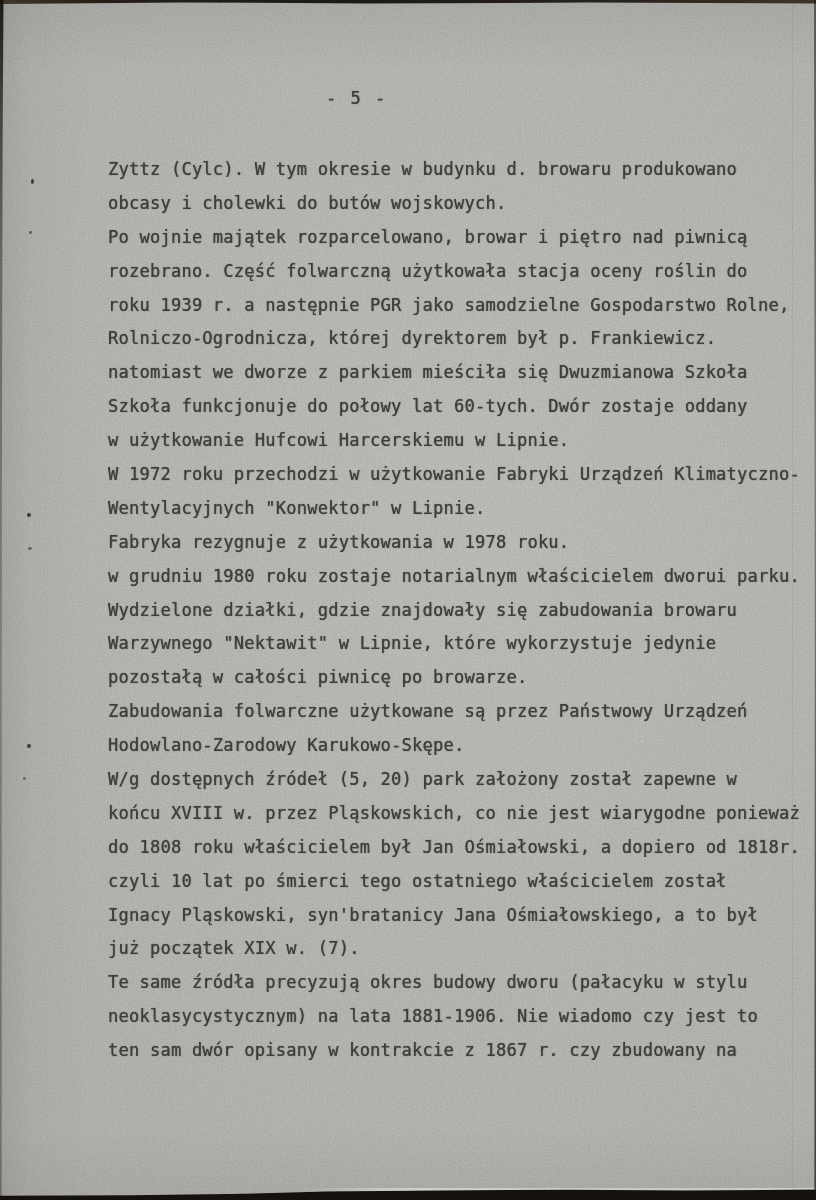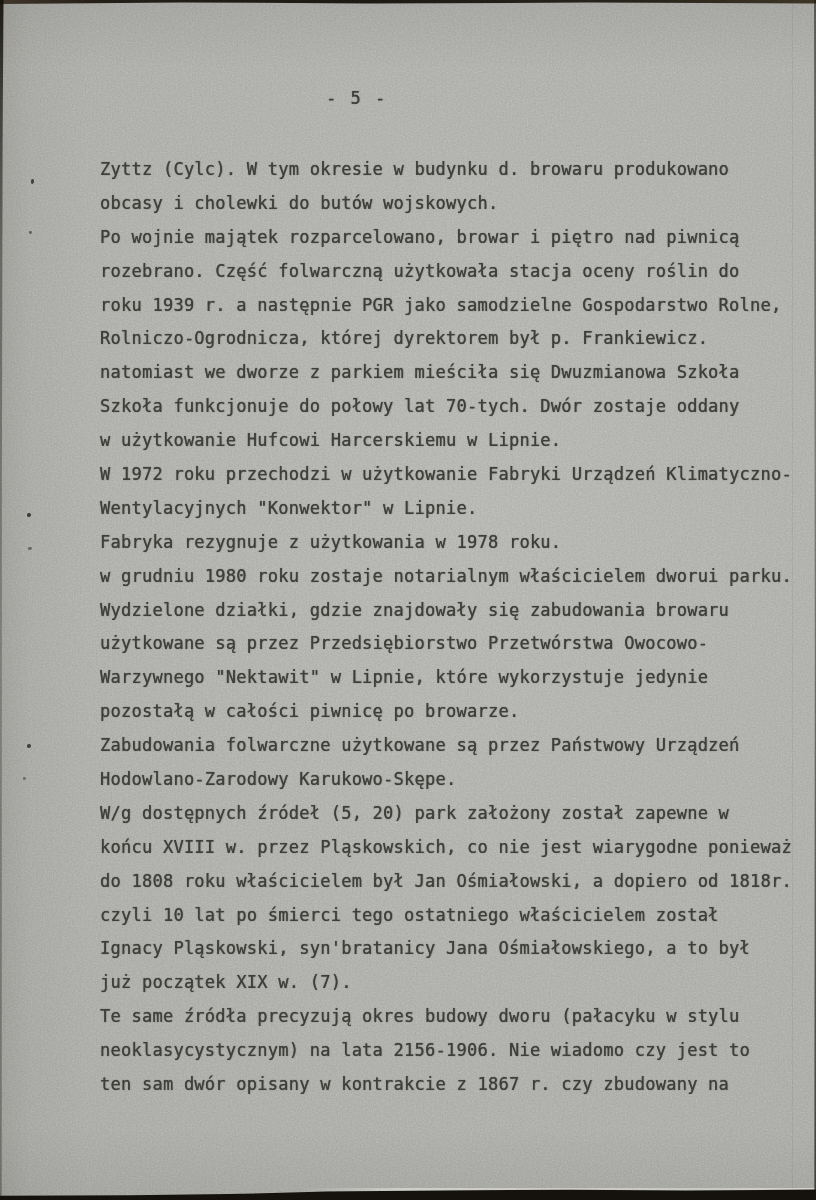--- a/index.html
+++ b/index.html
@@ -38,21 +38,21 @@
     left: 326px;
     top: 88px;
     font-size: 17px;
     letter-spacing: 2px;
     color: var(--ink, #3e3f3a);
     text-shadow: 0 0 0.8px rgba(62,63,58,0.85), 0.5px 0.4px 0.9px rgba(62,63,58,0.30);
     white-space: pre;
   }
   .text {
     position: absolute;
-    left: 100px;
+    left: 108px;
     top: 153px;
     width: 700px;
     color: var(--ink, #3e3f3a);
     font-size: 17px;
     letter-spacing: 0.25px;
   }
   .ln {
     height: 33.9px;
     line-height: 33.9px;
     white-space: pre;
@@ -138,40 +138,39 @@
   <div class="pageno">- 5 -</div>
 
   <div class="text">
     <div class="ln">Zyttz (Cylc). W tym okresie w budynku d. browaru produkowano</div>
     <div class="ln">obcasy i cholewki do butów wojskowych.</div>
     <div class="ln">Po wojnie majątek rozparcelowano, browar i piętro nad piwnicą</div>
     <div class="ln">rozebrano. Część folwarczną użytkowała stacja oceny roślin do</div>
     <div class="ln">roku 1939 r. a następnie PGR jako samodzielne Gospodarstwo Rolne,</div>
     <div class="ln">Rolniczo-Ogrodnicza, której dyrektorem był p. Frankiewicz.</div>
     <div class="ln">natomiast we dworze z parkiem mieściła się Dwuzmianowa Szkoła</div>
-    <div class="ln">Szkoła funkcjonuje do połowy lat 70-tych. Dwór zostaje oddany</div>
+    <div class="ln">Szkoła funkcjonuje do połowy lat 60-tych. Dwór zostaje oddany</div>
     <div class="ln">w użytkowanie Hufcowi Harcerskiemu w Lipnie.</div>
     <div class="ln">W 1972 roku przechodzi w użytkowanie Fabryki Urządzeń Klimatyczno-</div>
     <div class="ln">Wentylacyjnych "Konwektor" w Lipnie.</div>
     <div class="ln">Fabryka rezygnuje z użytkowania w 1978 roku.</div>
     <div class="ln">w grudniu 1980 roku zostaje notarialnym właścicielem dworui parku.</div>
     <div class="ln">Wydzielone działki, gdzie znajdowały się zabudowania browaru</div>
-    <div class="ln">użytkowane są przez Przedsiębiorstwo Przetwórstwa Owocowo-</div>
     <div class="ln">Warzywnego "Nektawit" w Lipnie, które wykorzystuje jedynie</div>
     <div class="ln">pozostałą w całości piwnicę po browarze.</div>
     <div class="ln">Zabudowania folwarczne użytkowane są przez Państwowy Urządzeń</div>
     <div class="ln">Hodowlano-Zarodowy Karukowo-Skępe.</div>
     <div class="ln">W/g dostępnych źródeł (5, 20) park założony został zapewne w</div>
     <div class="ln">końcu XVIII w. przez Pląskowskich, co nie jest wiarygodne ponieważ</div>
     <div class="ln">do 1808 roku właścicielem był Jan Ośmiałowski, a dopiero od 1818r.</div>
     <div class="ln">czyli 10 lat po śmierci tego ostatniego właścicielem został</div>
     <div class="ln">Ignacy Pląskowski, syn'bratanicy Jana Ośmiałowskiego, a to był</div>
     <div class="ln">już początek XIX w. (7).</div>
     <div class="ln">Te same źródła precyzują okres budowy dworu (pałacyku w stylu</div>
-    <div class="ln">neoklasycystycznym) na lata 2156-1906. Nie wiadomo czy jest to</div>
+    <div class="ln">neoklasycystycznym) na lata 1881-1906. Nie wiadomo czy jest to</div>
     <div class="ln">ten sam dwór opisany w kontrakcie z 1867 r. czy zbudowany na</div>
   </div>
 
   <span class="speck" style="left:31px; top:179px; width:3px; height:5px; opacity:0.85;"></span>
   <span class="speck" style="left:29px; top:231px; width:3px; height:3px; opacity:0.6;"></span>
   <span class="speck" style="left:27px; top:513px; width:4px; height:4px; opacity:0.9;"></span>
   <span class="speck" style="left:28px; top:547px; width:4px; height:3px; opacity:0.55;"></span>
   <span class="speck" style="left:27px; top:744px; width:4px; height:4px; opacity:0.85;"></span>
   <span class="speck" style="left:23px; top:777px; width:3px; height:3px; opacity:0.5;"></span>
 

